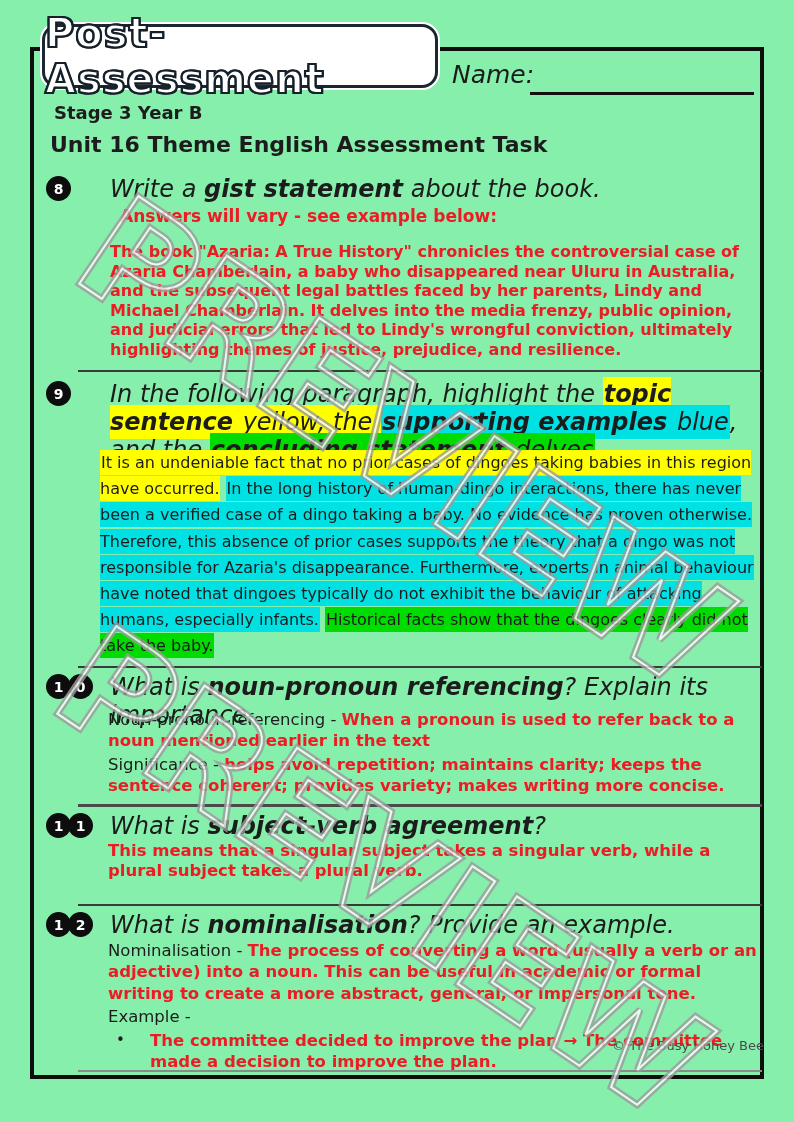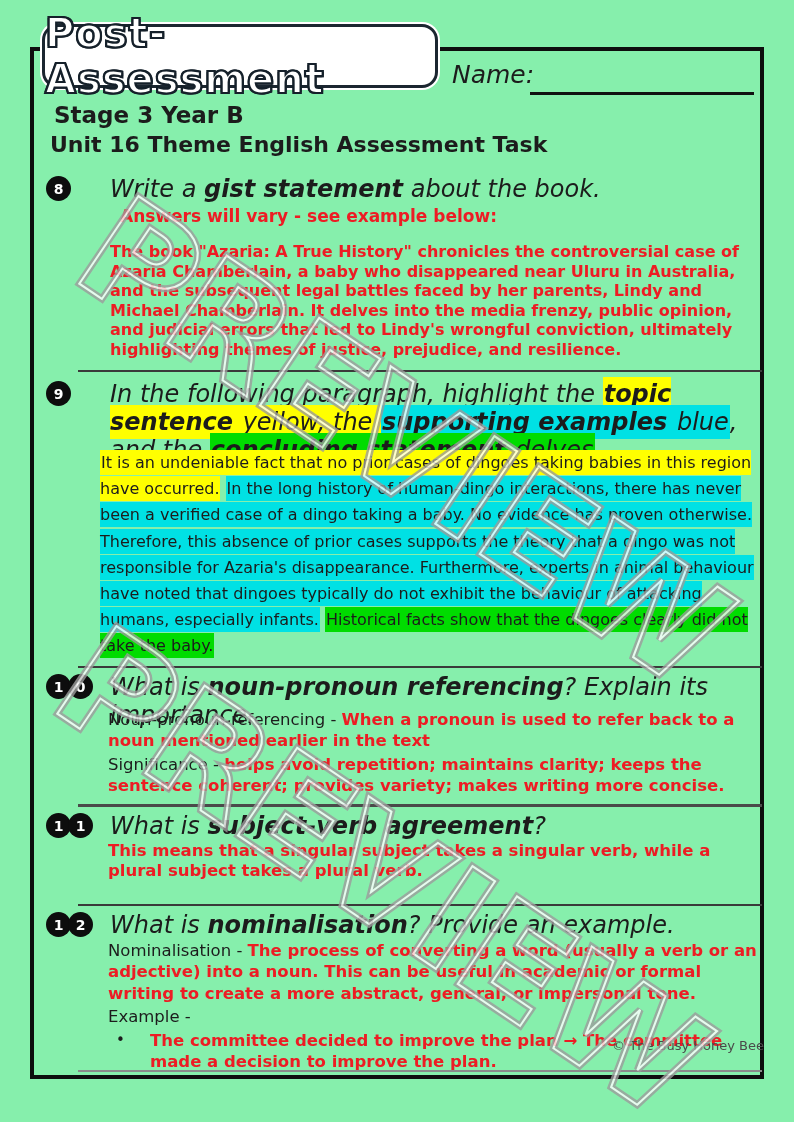--- a/index.html
+++ b/index.html
@@ -14,21 +14,21 @@
   .bubble{position:absolute;left:42px;top:24px;width:390px;height:58px;background:#fff;
           border:3px solid #1b2630;border-radius:16px;box-shadow:0 0 0 2px #fff;
           display:flex;align-items:center;justify-content:center;z-index:5;}
   .bubble-text{font-size:40px;font-weight:bold;letter-spacing:1px;color:#fff;
           -webkit-text-stroke:2.2px #15202a;
           text-shadow:1px 1px 0 #15202a,-1px 1px 0 #15202a,1px -1px 0 #15202a,-1px -1px 0 #15202a;}
   
   .name-label{position:absolute;left:452px;top:60px;font-size:25px;font-style:italic;z-index:6;}
   .name-line{position:absolute;left:530px;top:92px;width:224px;height:3px;background:#111;z-index:6;}
   
-  .stage{position:absolute;left:54px;top:102px;font-size:23px;font-weight:bold;}
+  .stage{position:absolute;left:54px;top:102px;font-size:18px;font-weight:bold;}
   .answer-key{position:absolute;left:276px;top:97px;font-size:31px;font-weight:bold;color:var(--red);letter-spacing:1px;}
   .unit{position:absolute;left:50px;top:132px;font-size:22px;font-weight:bold;}
   
   .qrow{position:absolute;left:46px;width:712px;display:flex;align-items:flex-start;}
   .qnum{width:64px;flex-shrink:0;display:flex;padding-top:1px;}
   .badge{width:25px;height:25px;border-radius:50%;background:#0d0d0d;color:#fff;font-weight:bold;
          font-size:14px;display:flex;align-items:center;justify-content:center;}
   .badge + .badge{margin-left:-3px;}
   .prompt{font-size:24px;font-style:italic;line-height:28px;flex:1;max-width:645px;}
   .prompt .b{font-weight:bold;}

